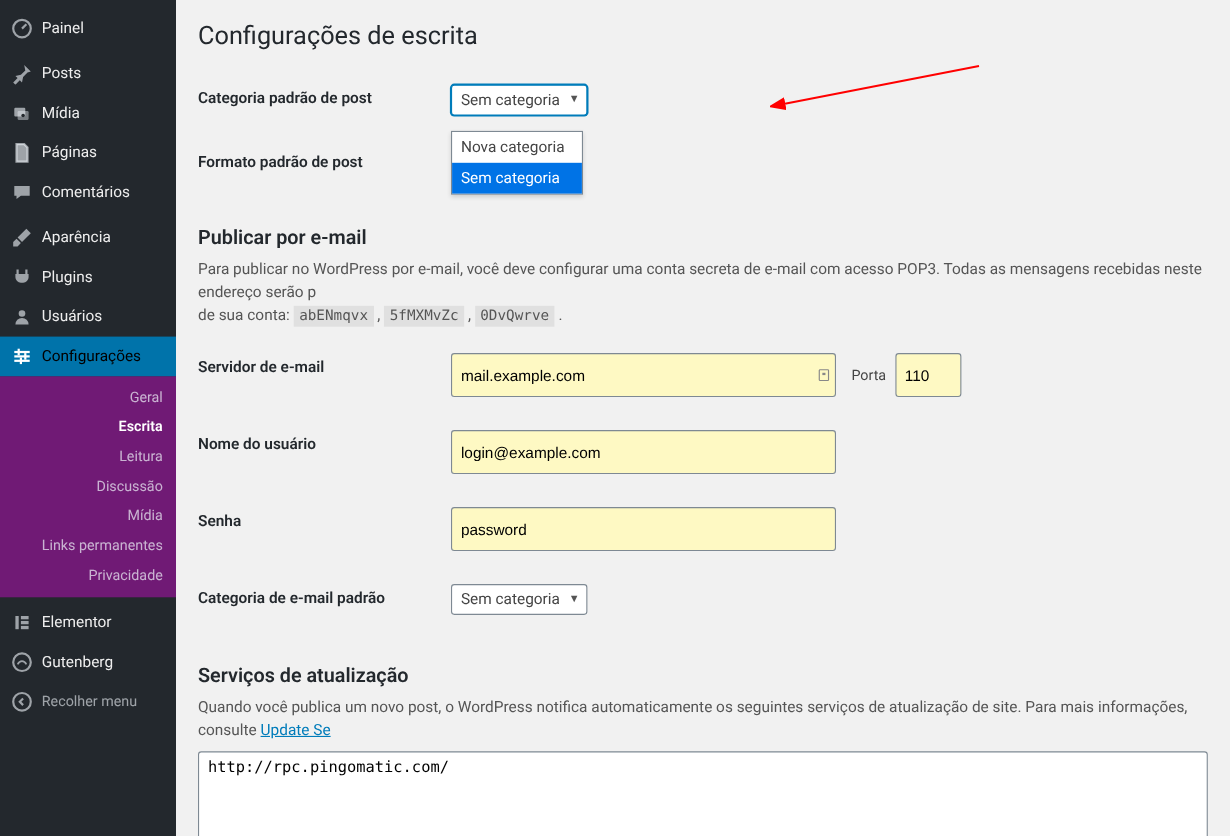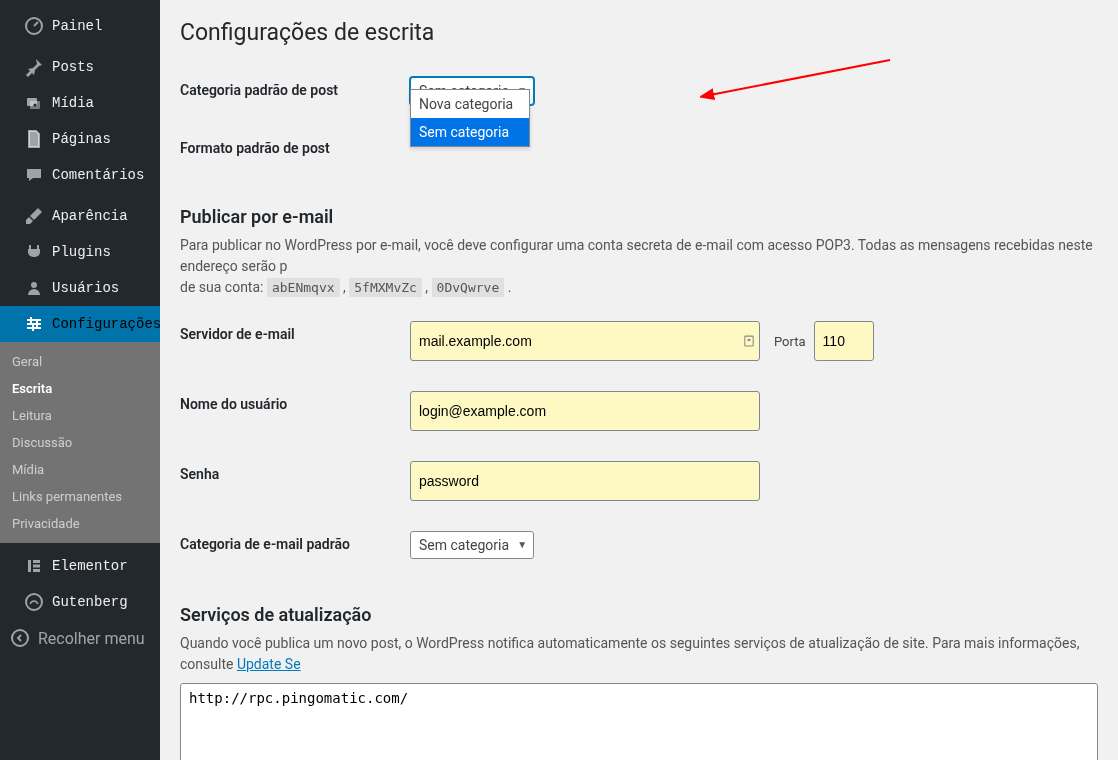--- a/index.html
+++ b/index.html
@@ -17,26 +17,25 @@
     .sidebar {
       width: 160px;
       background: #23282d;
       color: #eee;
       flex-shrink: 0;
       padding-top: 8px;
     }
     .menu-item {
       display: flex;
       align-items: center;
-      padding: 8px 24px;
+      padding: 8px 10px;
       color: #eee;
       cursor: pointer;
       font-size: 14px;
       position: relative;
-      font-family: Liberation Mono, monospace;
     }
     .menu-item .icon {
       width: 20px; height: 20px;
       margin-right: 8px;
       display: inline-flex;
       align-items: center;
       justify-content: center;
       color: rgba(240,245,250,.6);
     }
     .menu-item.current {
@@ -51,40 +50,41 @@
       top: 50%;
       transform: translateY(-50%);
       border: 8px solid transparent;
       border-right-color: #f1f1f1;
     }
     .menu-separator {
       height: 5px;
       margin: 0;
     }
     .submenu {
-      background: #737373;
+      background: #701a75;
       padding: 6px 0;
+      text-align: right;
     }
     .submenu-item {
       padding: 6px 12px;
       color: rgba(240,245,250,.7);
       font-size: 13px;
       cursor: pointer;
     }
     .submenu-item.current {
       color: #fff;
       font-weight: 600;
     }
     .collapse {
       display: flex;
       align-items: center;
       padding: 8px 10px;
       color: rgba(240,245,250,.6);
       cursor: pointer;
-      font-size: 16px;
+      font-size: 13px;
     }
     .collapse .icon { width: 20px; height: 20px; margin-right: 8px; display: inline-flex; align-items: center; justify-content: center; }
 
     
     .main {
       flex: 1;
       padding: 10px 20px 40px 20px;
       background: #f1f1f1;
       position: relative;
       overflow: hidden;
@@ -148,21 +148,21 @@
       display: inline-flex;
       align-items: center;
     }
     .select-box.focused { border-color: #007cba; box-shadow: 0 0 0 1px #007cba; }
     .select-caret {
       position: absolute; right: 6px; top: 50%; transform: translateY(-50%);
       font-size: 10px; color: #555;
     }
     .dropdown {
       position: absolute;
-      top: 12px; left: 0;
+      top: 42px; left: 0;
       width: 120px;
       background: #fff;
       border: 1px solid #7e8993;
       box-shadow: 0 2px 4px rgba(0,0,0,.15);
       z-index: 10;
     }
     .dropdown-option {
       padding: 6px 8px;
       font-size: 14px;
       cursor: pointer;

